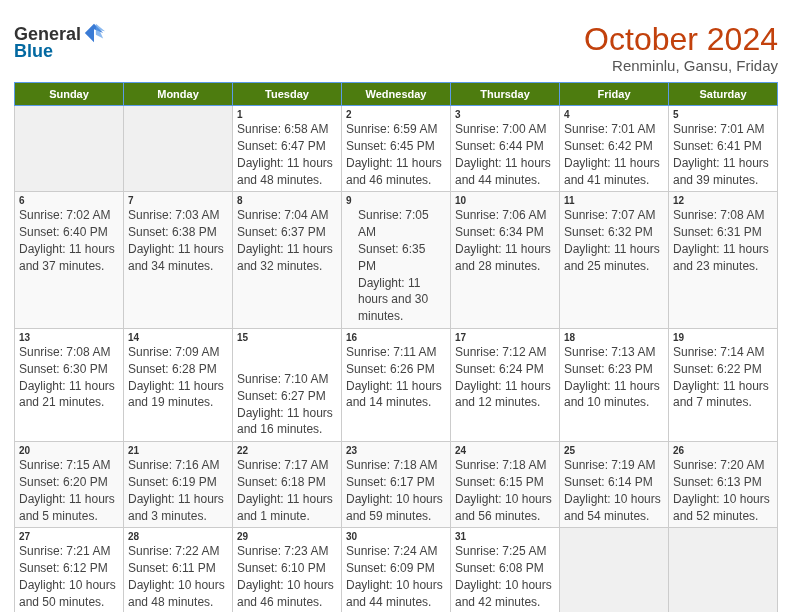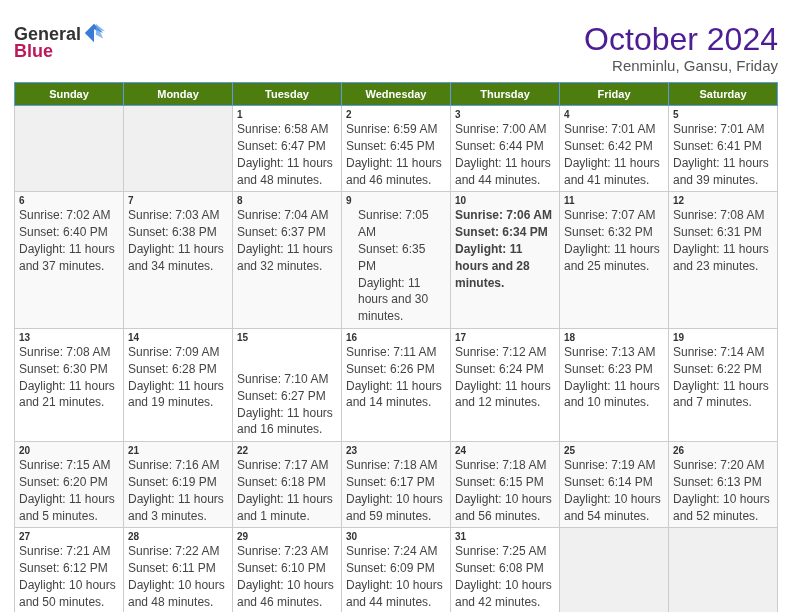--- a/index.html
+++ b/index.html
@@ -30,36 +30,36 @@
     }
     .logo-text-general {
       font-size: 18px;
       font-weight: bold;
       color: #333;
       line-height: 1;
     }
     .logo-text-blue {
       font-size: 18px;
       font-weight: bold;
-      color: #be185d;
+      color: #0369a1;
       line-height: 1;
     }
     .logo-icon {
       width: 22px;
       height: 22px;
       margin-left: 2px;
       margin-bottom: 2px;
     }
     .title-block {
       text-align: right;
     }
     .month-title {
       font-size: 32px;
       font-weight: normal;
-      color: #4c1d95;
+      color: #c2410c;
       line-height: 1.1;
     }
     .location-title {
       font-size: 15px;
       color: #555;
     }
     table {
       width: 100%;
       border-collapse: collapse;
       flex: 1;
@@ -194,21 +194,21 @@
 Daylight: 11 hours and 32 minutes.</div>
           </td>
           <td>
             <span class="day-num">9</span>
             <div class="day-info" style="white-space: pre-line; margin-left: 12px;">Sunrise: 7:05 AM
 Sunset: 6:35 PM
 Daylight: 11 hours and 30 minutes.</div>
           </td>
           <td>
             <span class="day-num">10</span>
-            <div class="day-info" style="white-space: pre-line; font-weight: bold;">Sunrise: 7:06 AM
+            <div class="day-info" style="white-space: pre-line;">Sunrise: 7:06 AM
 Sunset: 6:34 PM
 Daylight: 11 hours and 28 minutes.</div>
           </td>
           <td>
             <span class="day-num">11</span>
             <div class="day-info" style="white-space: pre-line;">Sunrise: 7:07 AM
 Sunset: 6:32 PM
 Daylight: 11 hours and 25 minutes.</div>
           </td>
           <td>

